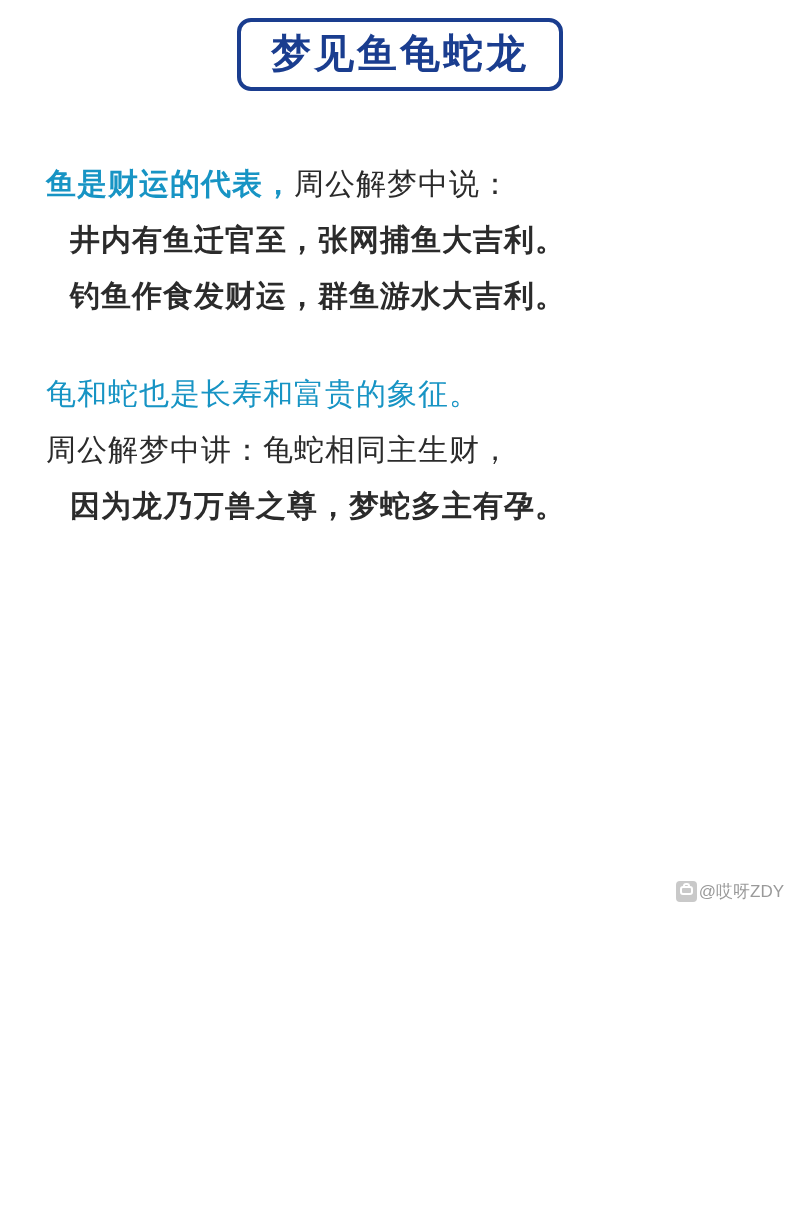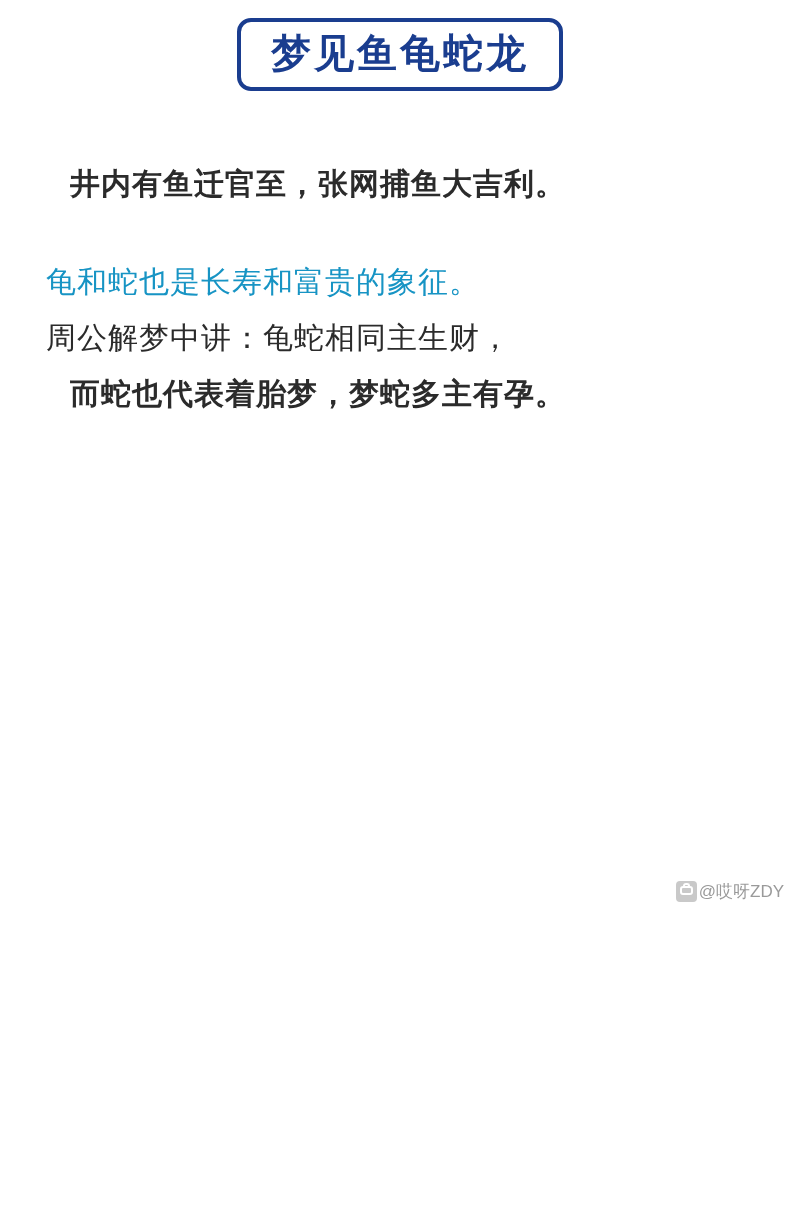--- a/index.html
+++ b/index.html
@@ -122,29 +122,33 @@
 
   <div class="title-wrap">
     <div class="title-badge">
       <div class="title-text">梦见鱼龟蛇龙</div>
     </div>
   </div>
 
   <div class="content">
 
     <div>
+      <div class="line">
+        <span class="hl">鱼是财运的代表，</span><span>周公解梦中说：</span>
+      </div>
       <div class="line bold">井内有鱼迁官至，张网捕鱼大吉利。</div>
+      <div class="line bold">钓鱼作食发财运，群鱼游水大吉利。</div>
     </div>
 
     <div class="gap-md"></div>
 
     <div>
       <div class="line accent">龟和蛇也是长寿和富贵的象征。</div>
       <div class="line">周公解梦中讲：龟蛇相同主生财，</div>
-      <div class="line bold">而蛇也代表着胎梦，梦蛇多主有孕。</div>
+      <div class="line bold">因为龙乃万兽之尊，梦蛇多主有孕。</div>
     </div>
 
     <div class="gap-lg"></div>
 
 
   </div>
 
   <div class="watermark">
     <span class="wm-icon"></span>
     <span>@哎呀ZDY</span>

